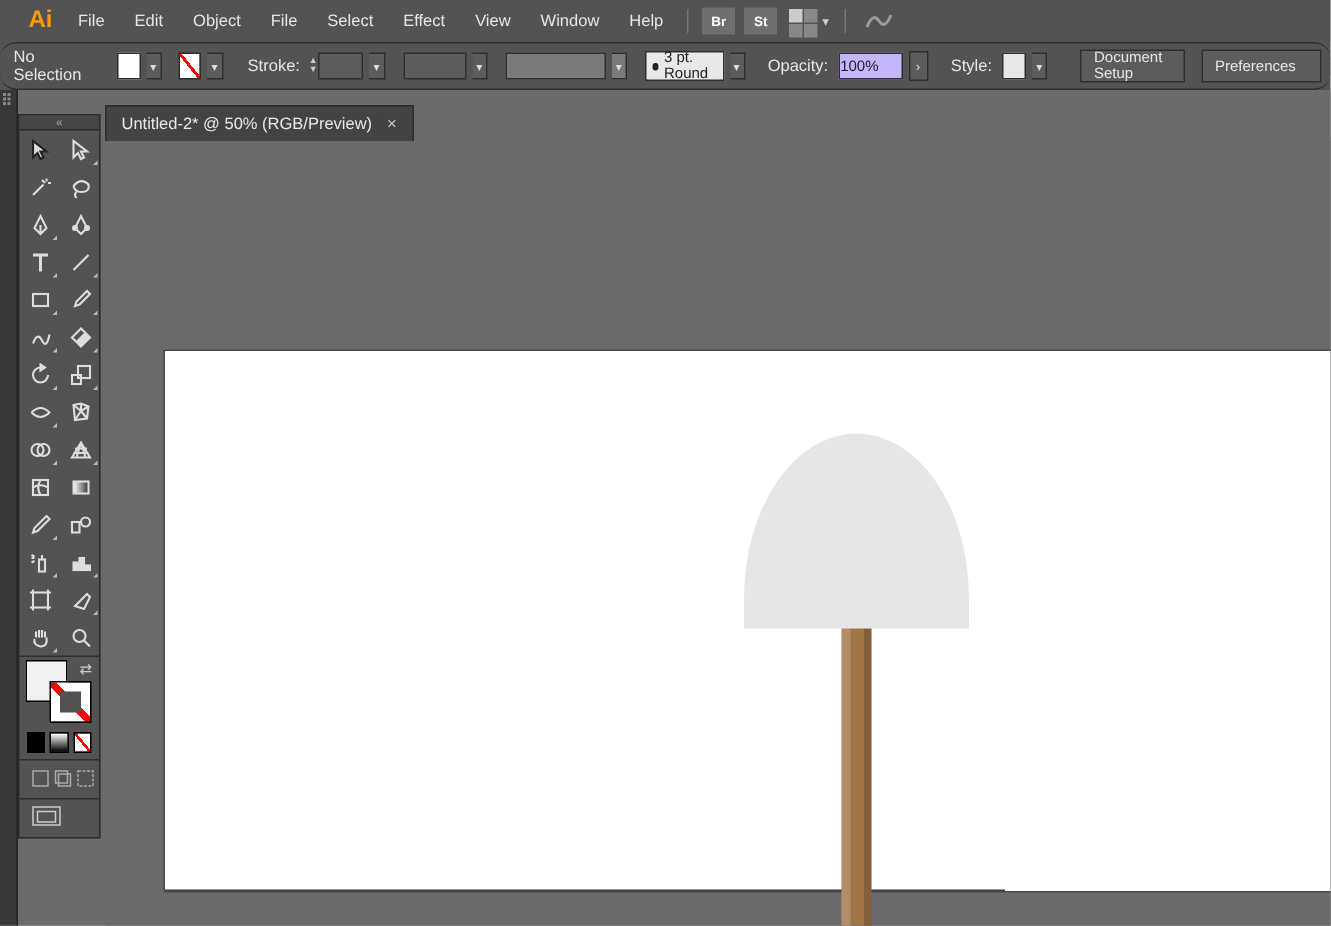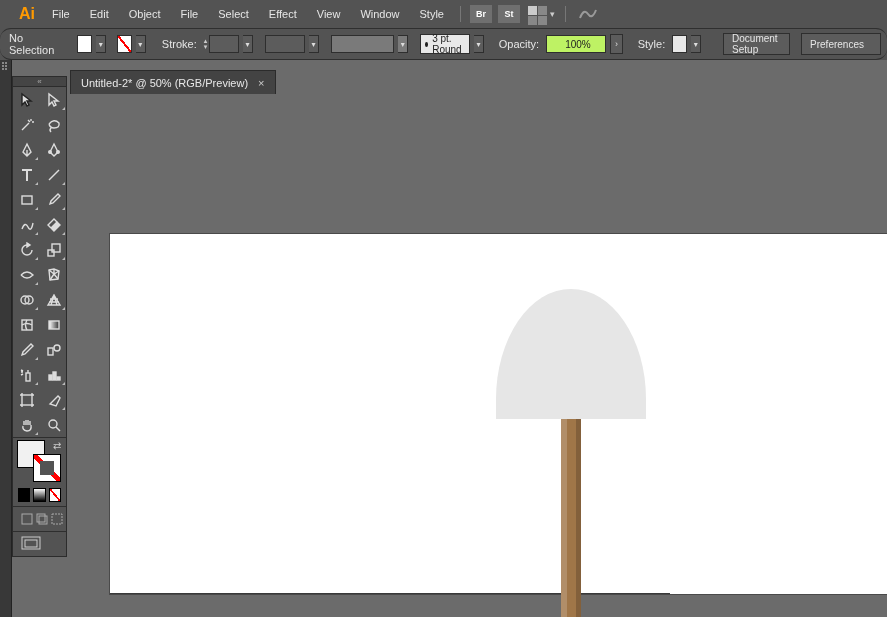--- a/index.html
+++ b/index.html
@@ -24,21 +24,21 @@
   .swatch.none{ background:linear-gradient(to top right, #fff 0 45%, #ff0000 45% 55%, #fff 55% 100%);}
   .dd { width:14px; height:18px; background:#5c5c5c; border:1px solid #2e2e2e; border-left:none; display:flex;align-items:center;justify-content:center;color:#ddd;font-size:8px;}
   .stroke-weight{width:50px;display:flex;align-items:center;}
   .stroke-weight .updn{display:flex;flex-direction:column;margin-right:2px;}
   .stroke-weight .updn span{font-size:7px;line-height:6px;color:#ccc;}
   .stroke-weight input{width:30px;background:#5c5c5c;border:1px solid #2e2e2e;color:#ddd;font-size:10px;height:18px;}
   .varwidth{width:60px;height:18px;border:1px solid #2e2e2e;background:#5c5c5c;}
   .dimfield{width:95px;height:18px;border:1px solid #2e2e2e;background:#7a7a7a;}
   .brush-box{display:flex;align-items:center;height:20px;border:1px solid #2e2e2e;background:#e8e8e8;color:#222;padding:0 4px;font-size:10px;gap:4px;}
   .brush-box .dot{width:5px;height:5px;background:#222;border-radius:50%;}
-  .opacity-box{width:60px;height:18px;border:1px solid #2e2e2e;background:#bef264;color:#222;font-size:10px;display:flex;align-items:center;padding:0 18px;}
+  .opacity-box{width:60px;height:18px;border:1px solid #2e2e2e;background:#c4b5fd;color:#222;font-size:10px;display:flex;align-items:center;padding:0 0;}
   .chevbtn{width:18px;height:20px;border:1px solid #2e2e2e;background:#5c5c5c;display:flex;align-items:center;justify-content:center;font-size:9px;color:#ddd;}
   .stylebox{width:22px;height:18px;border:1px solid #2e2e2e;background:#e8e8e8;}
   .right-btn{height:22px;padding:0 8px;border:1px solid #2e2e2e;background:#5c5c5c;color:#e6e6e6;font-size:10px;display:flex;align-items:center;}
 
   
   .workspace{ position:absolute; top:60px; left:0; right:0; bottom:0; background:#6b6b6b;}
 
   
   .dockstrip{position:absolute;left:0;top:0;width:12px;height:100%;background:#383838;border-right:1px solid #222;}
   .dockstrip .grip{position:absolute;top:2px;left:2px;width:8px;height:8px;display:grid;grid-template-columns:2px 2px;grid-auto-rows:2px;gap:1px;}
@@ -97,21 +97,21 @@
 <div class="menubar">
   <div class="ai-logo">Ai</div>
   <div class="m-item">File</div>
   <div class="m-item">Edit</div>
   <div class="m-item">Object</div>
   <div class="m-item">File</div>
   <div class="m-item">Select</div>
   <div class="m-item">Effect</div>
   <div class="m-item">View</div>
   <div class="m-item">Window</div>
-  <div class="m-item">Style</div>
+  <div class="m-item">Help</div>
   <div class="sep"></div>
   <div class="sq-btn">Br</div>
   <div class="sq-btn">St</div>
   <div class="ws-switch">
     <div style="display:grid;grid-template-columns:9px 9px;grid-template-rows:9px 9px;gap:1px;">
       <div class="sq"></div>
         <div class="sq dim"></div>
         <div class="sq dim"></div>
         <div class="sq dim"></div>
     </div>

